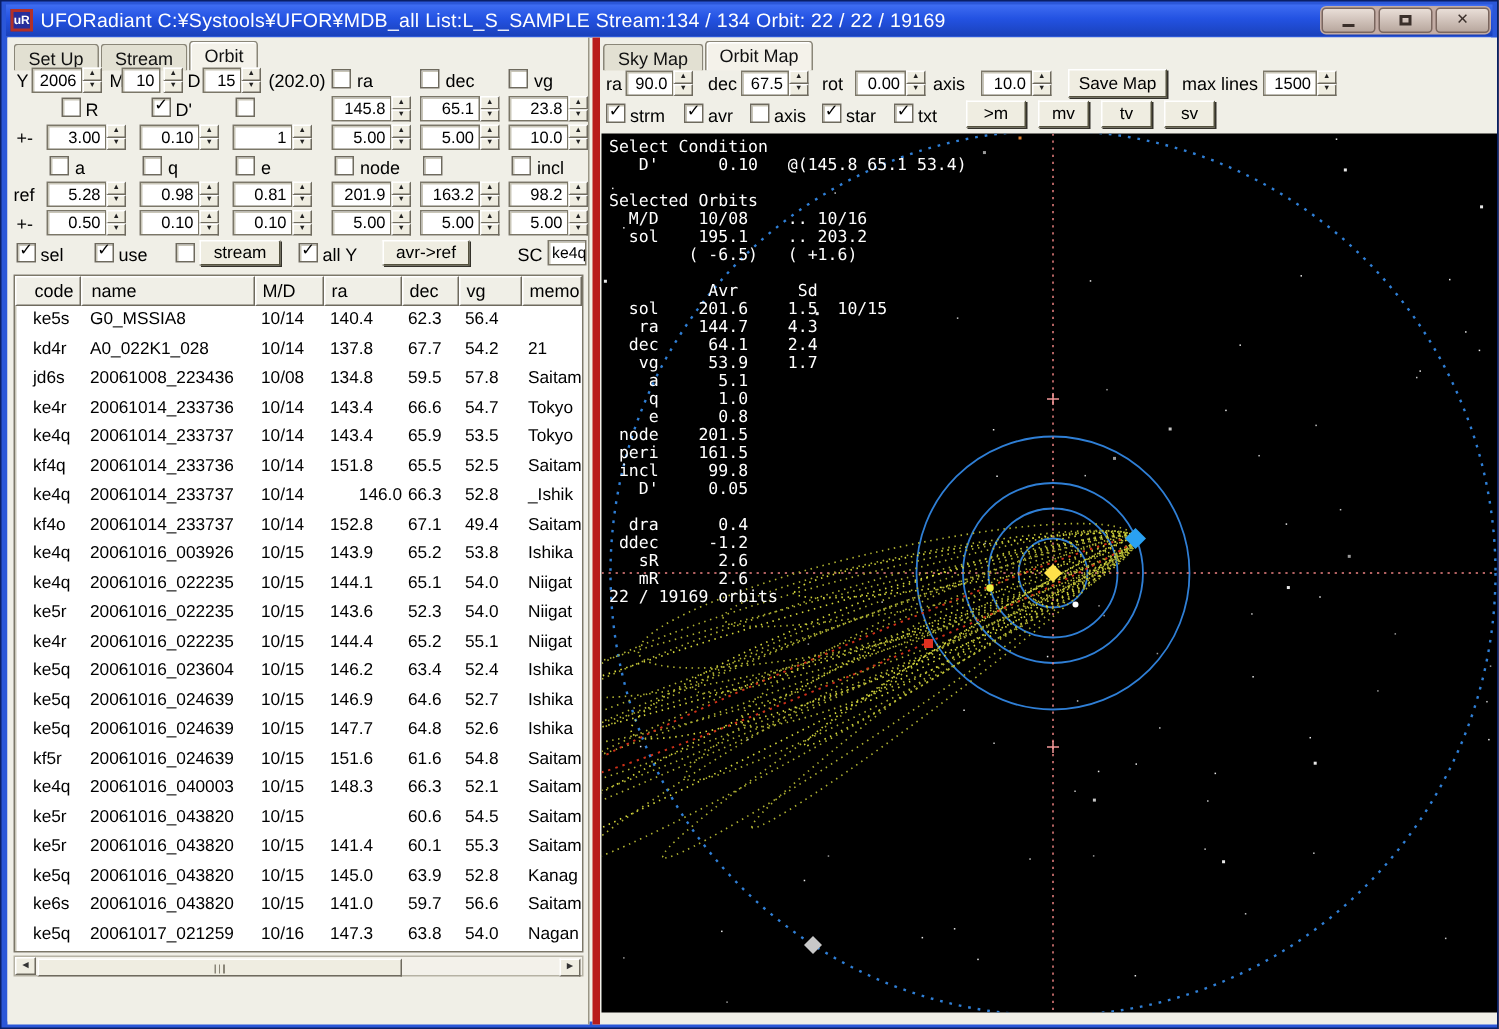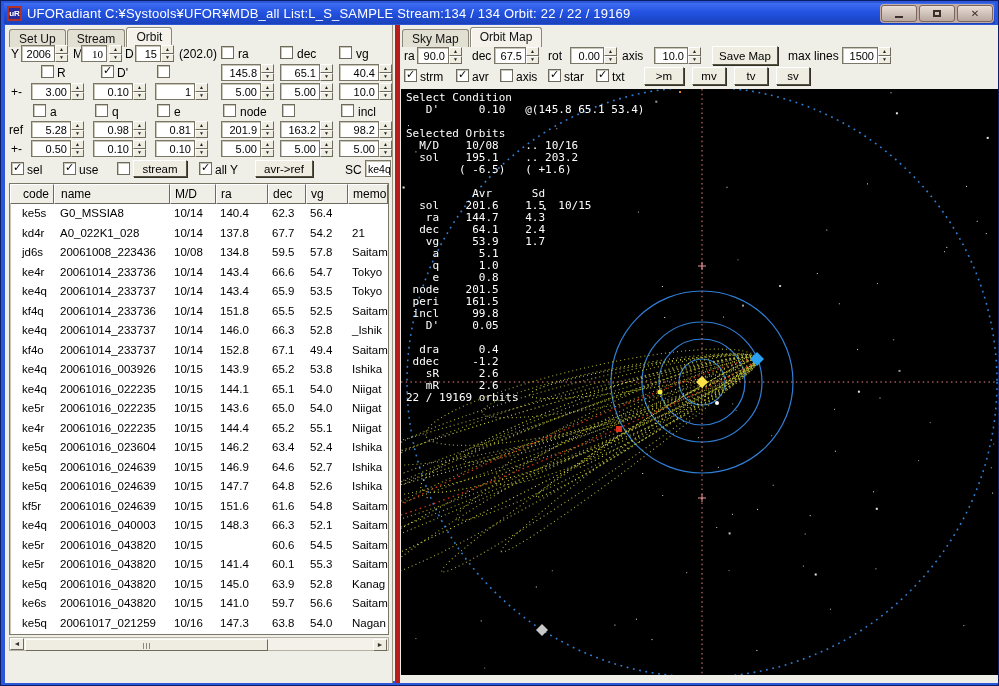--- a/index.html
+++ b/index.html
@@ -85,21 +85,21 @@
           <div class="tab active">Orbit</div>
         </div>
       <div id="ctrl-area" style="position:absolute;left:0;top:22px;width:388px;height:136px;">
           <span class="lbl" style="left: 6px; top: 0px;">Y</span>
           <div class="field" style="left: 16px; top: -2px; width: 34px;">2006</div>
           <div class="spinbox" style="left: 50px; top: -2px;">
             <div class="spin-btn">▲</div>
             <div class="spin-btn">▼</div>
           </div>
           <span class="lbl" style="left: 68px; top: 0px;">M</span>
-          <div class="field" style="left: 76px; top: -2px; width: 26px; font-family: Liberation Serif, serif;">10</div>
+          <div class="field" style="left: 76px; top: -2px; width: 26px;">10</div>
           <div class="spinbox" style="left: 104px; top: -2px;">
             <div class="spin-btn">▲</div>
             <div class="spin-btn">▼</div>
           </div>
           <span class="lbl" style="left: 120px; top: 0px;">D</span>
           <div class="field" style="left: 130px; top: -2px; width: 26px;">15</div>
           <div class="spinbox" style="left: 156px; top: -2px;">
             <div class="spin-btn">▲</div>
             <div class="spin-btn">▼</div>
           </div>
@@ -119,21 +119,21 @@
           <div class="field" style="left: 216px; top: 17px; width: 40px;">145.8</div>
           <div class="spinbox" style="left: 256px; top: 17px;">
             <div class="spin-btn">▲</div>
             <div class="spin-btn">▼</div>
           </div>
           <div class="field" style="left: 275px; top: 17px; width: 40px;">65.1</div>
           <div class="spinbox" style="left: 315px; top: 17px;">
             <div class="spin-btn">▲</div>
             <div class="spin-btn">▼</div>
           </div>
-          <div class="field" style="left: 334px; top: 17px; width: 40px;">40.4</div>
+          <div class="field" style="left: 334px; top: 17px; width: 40px;">23.8</div>
           <div class="spinbox" style="left: 374px; top: 17px;">
             <div class="spin-btn">▲</div>
             <div class="spin-btn">▼</div>
           </div>
           <span class="lbl" style="left: 6px; top: 38px;">+-</span>
           <div class="field" style="left: 26px; top: 36px; width: 40px;">3.00</div>
           <div class="spinbox" style="left: 66px; top: 36px;">
             <div class="spin-btn">▲</div>
             <div class="spin-btn">▼</div>
           </div>
@@ -309,21 +309,21 @@
             <div class="td" style="width: 46px; padding-left: 4px;">10/14</div>
             <div class="td" style="width: 52px; padding-left: 4px;">151.8</div>
             <div class="td" style="width: 38px; padding-left: 4px;">65.5</div>
             <div class="td" style="width: 42px; padding-left: 4px;">52.5</div>
             <div class="td" style="width: 40px; padding-left: 4px; flex: 1 0 auto;">Saitam</div>
           </div>
           <div class="tr">
             <div class="td" style="width: 44px; padding-left: 12px;">ke4q</div>
             <div class="td" style="width: 116px; padding-left: 6px;">20061014_233737</div>
             <div class="td" style="width: 46px; padding-left: 4px;">10/14</div>
-            <div class="td" style="width: 52px; padding-left: 4px;">146.0</div>
+            <div class="td" style="width: 52px; padding-left: 4px; text-align: right;">146.0</div>
             <div class="td" style="width: 38px; padding-left: 4px;">66.3</div>
             <div class="td" style="width: 42px; padding-left: 4px;">52.8</div>
             <div class="td" style="width: 40px; padding-left: 4px; flex: 1 0 auto;">_Ishik</div>
           </div>
           <div class="tr">
             <div class="td" style="width: 44px; padding-left: 12px;">kf4o</div>
             <div class="td" style="width: 116px; padding-left: 6px;">20061014_233737</div>
             <div class="td" style="width: 46px; padding-left: 4px;">10/14</div>
             <div class="td" style="width: 52px; padding-left: 4px;">152.8</div>
             <div class="td" style="width: 38px; padding-left: 4px;">67.1</div>
@@ -346,21 +346,21 @@
             <div class="td" style="width: 52px; padding-left: 4px;">144.1</div>
             <div class="td" style="width: 38px; padding-left: 4px;">65.1</div>
             <div class="td" style="width: 42px; padding-left: 4px;">54.0</div>
             <div class="td" style="width: 40px; padding-left: 4px; flex: 1 0 auto;">Niigat</div>
           </div>
           <div class="tr">
             <div class="td" style="width: 44px; padding-left: 12px;">ke5r</div>
             <div class="td" style="width: 116px; padding-left: 6px;">20061016_022235</div>
             <div class="td" style="width: 46px; padding-left: 4px;">10/15</div>
             <div class="td" style="width: 52px; padding-left: 4px;">143.6</div>
-            <div class="td" style="width: 38px; padding-left: 4px;">65.0</div>
+            <div class="td" style="width: 38px; padding-left: 4px;">52.3</div>
             <div class="td" style="width: 42px; padding-left: 4px;">54.0</div>
             <div class="td" style="width: 40px; padding-left: 4px; flex: 1 0 auto;">Niigat</div>
           </div>
           <div class="tr">
             <div class="td" style="width: 44px; padding-left: 12px;">ke4r</div>
             <div class="td" style="width: 116px; padding-left: 6px;">20061016_022235</div>
             <div class="td" style="width: 46px; padding-left: 4px;">10/15</div>
             <div class="td" style="width: 52px; padding-left: 4px;">144.4</div>
             <div class="td" style="width: 38px; padding-left: 4px;">65.2</div>
             <div class="td" style="width: 42px; padding-left: 4px;">55.1</div>

